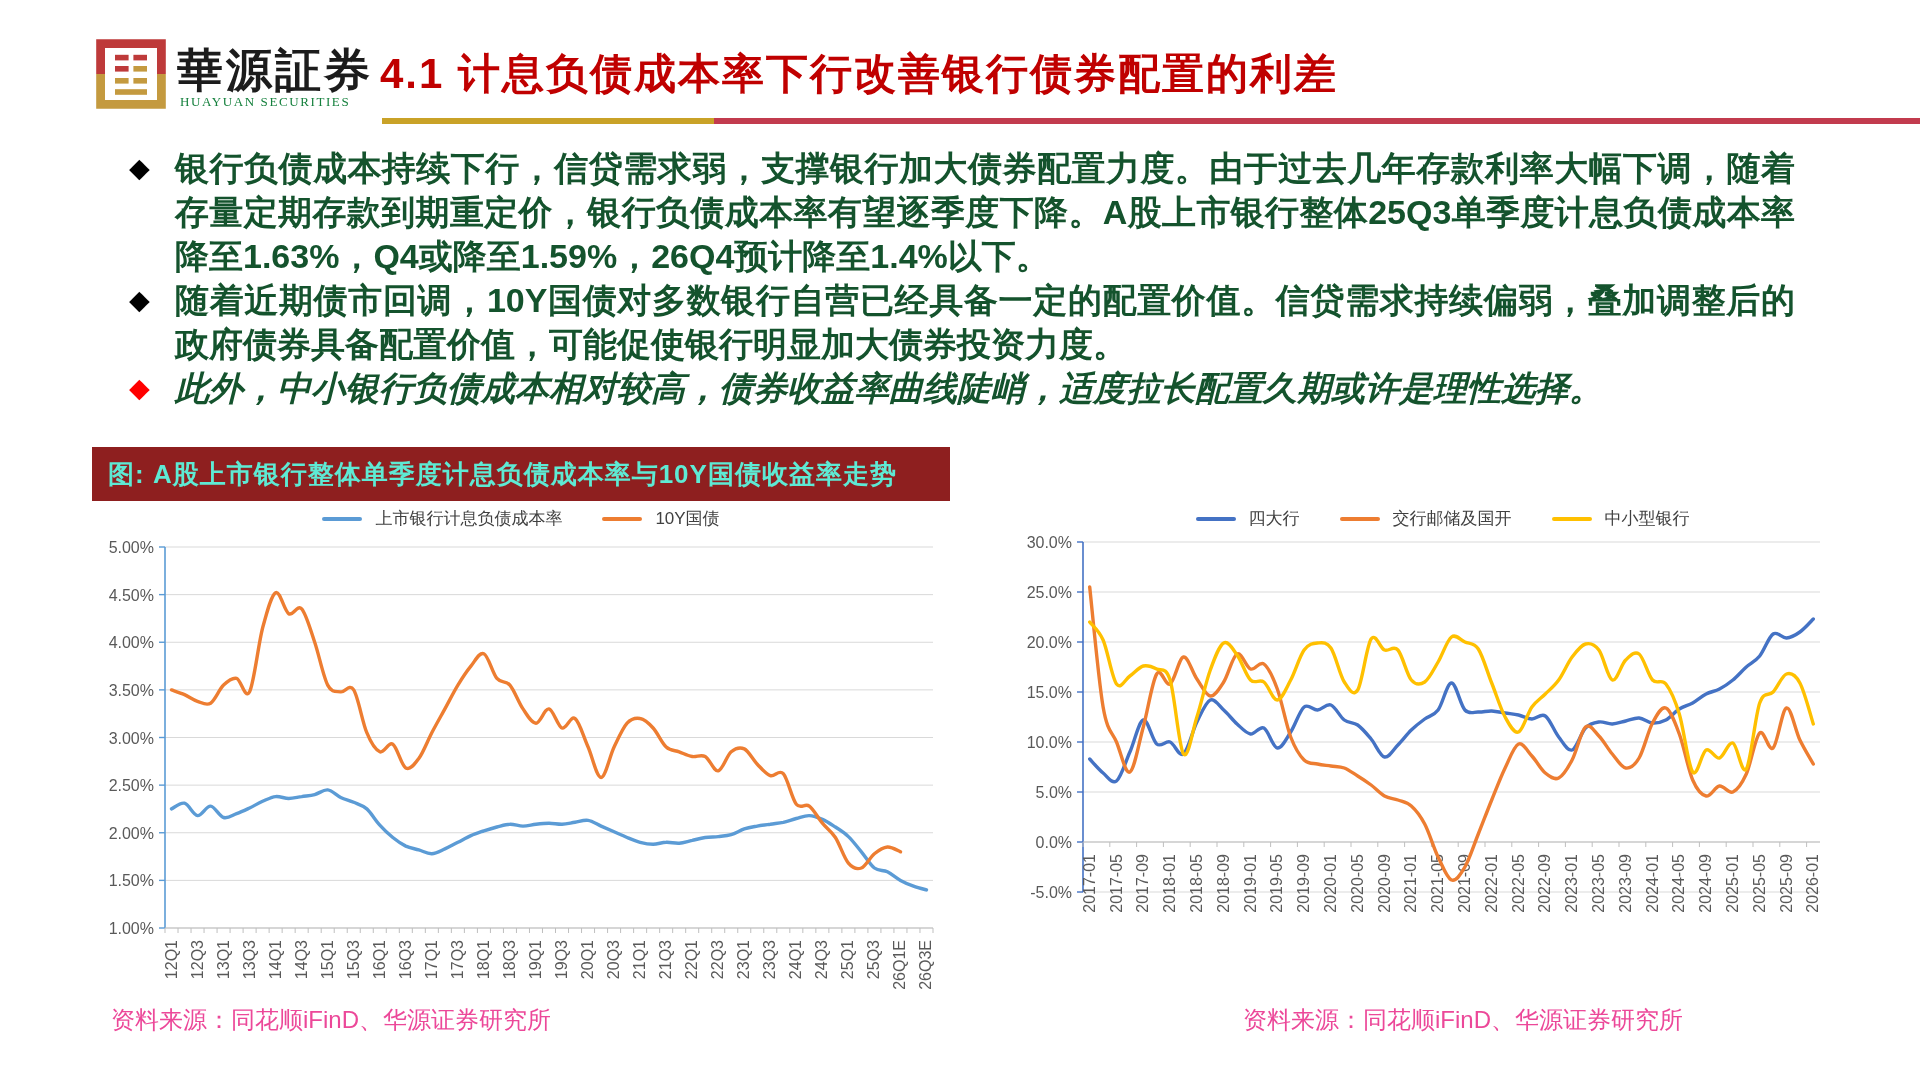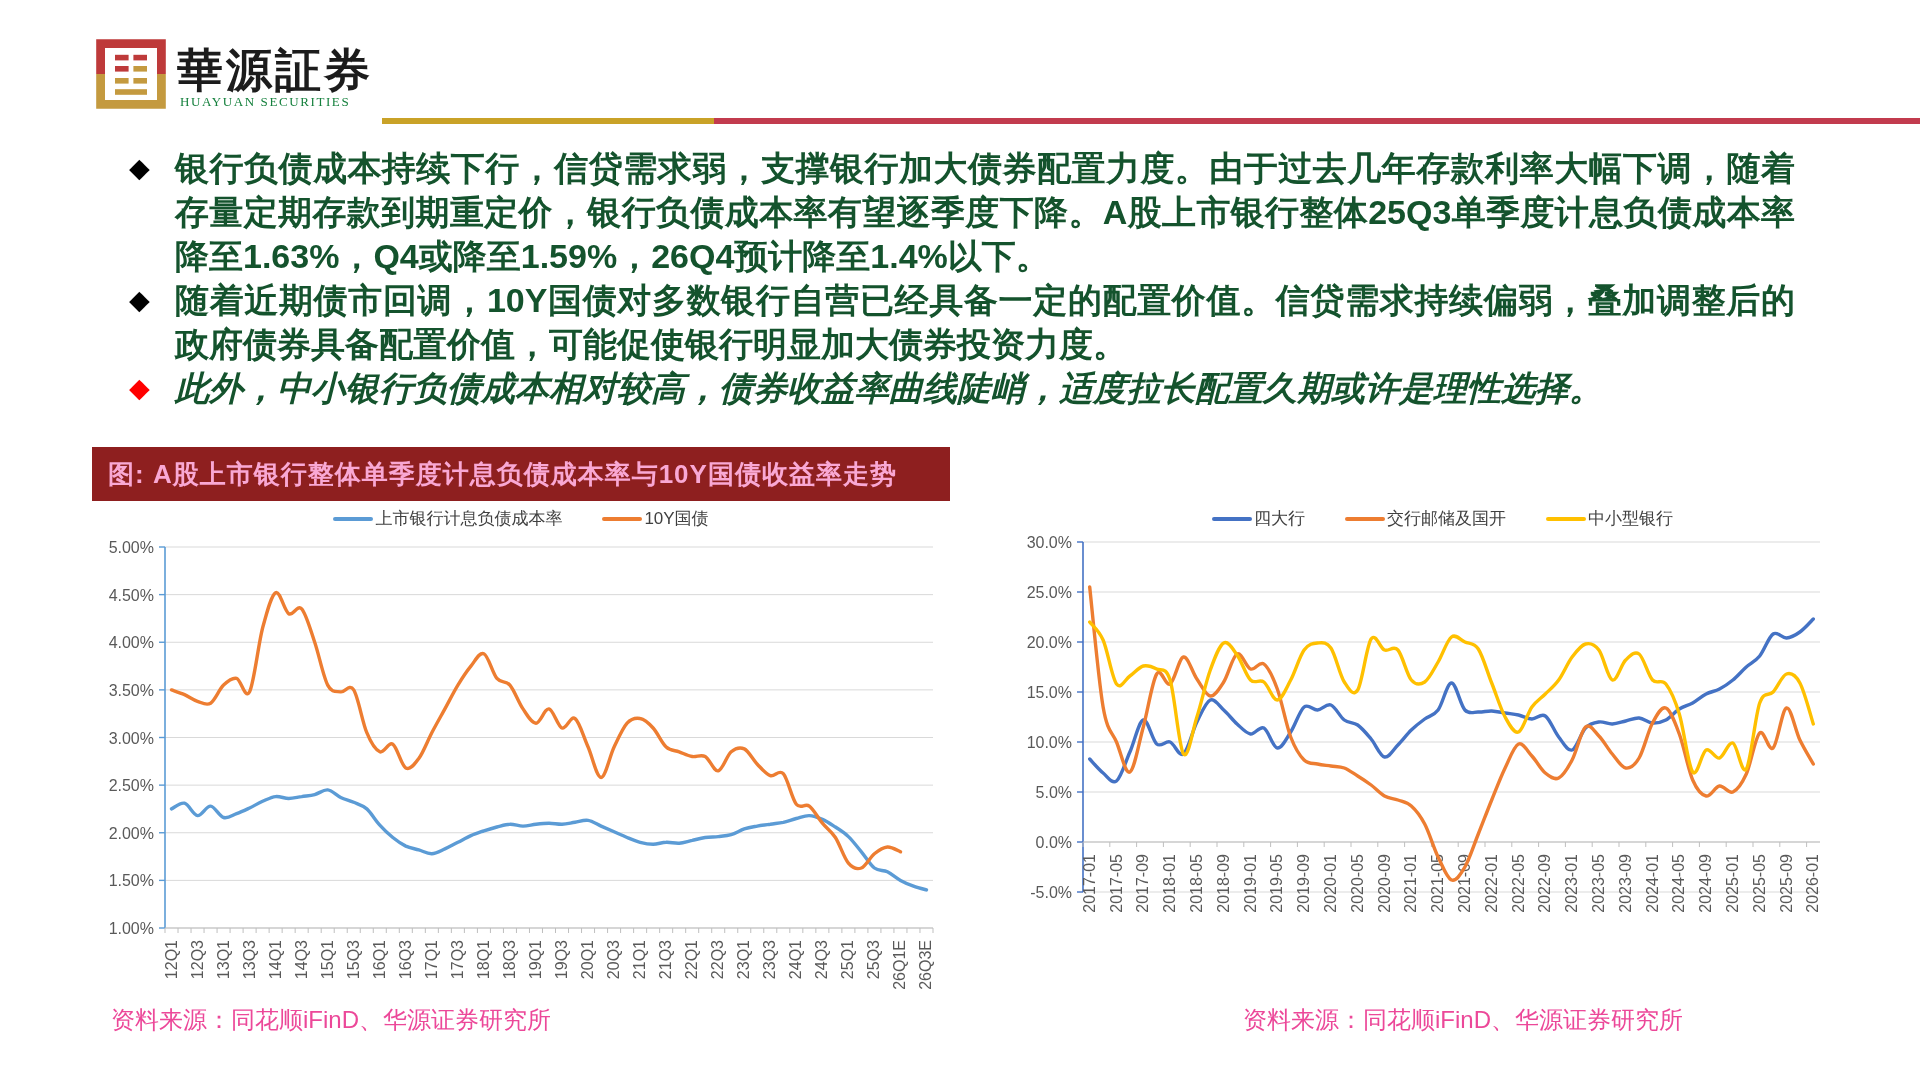--- a/index.html
+++ b/index.html
@@ -21,30 +21,30 @@
   
   .bullets { position:absolute; left:104px; top:146px; width:1680px; }
   .bullet { display:flex; align-items:flex-start; }
   .bullet .marker { flex:0 0 46px; font-size:27px; line-height:44px; color:#000; }
   .bullet .btext { width:1620px; font-size:34px; font-weight:700; line-height:44px; color:#14532d;
                    text-align:justify; }
   .bullet.red-italic .marker { color:#FF0000; }
   .bullet.red-italic .btext { color:#14532d; font-style:italic; }
 
   
-  .banner { position:absolute; top:447px; height:54px; background:#8E1F1F; color:#f9a8d4;
+  .banner { position:absolute; top:447px; height:54px; background:#8E1F1F; color:#5eead4;
             display:flex; align-items:center; padding-left:16px; font-size:26px; font-weight:700;
             letter-spacing:1px; }
   .banner-left { left:67px; width:858px; }
   .banner-right { left:1004px; width:827px; }
 
   .legend { position:absolute; top:507px; display:flex; justify-content:center; gap:40px; }
   .legend-left { left:67px; width:858px; }
   .legend-right { left:1004px; width:827px; }
-  .legend .item { display:flex; align-items:center; gap:2px; }
+  .legend .item { display:flex; align-items:center; gap:13px; }
   .legend .swatch { width:40px; height:4px; border-radius:2px; }
   .legend .ltext { font-size:17px; color:#404040; }
 
   svg.chart { position:absolute; }
   #chart-svg-left { left:60px; top:500px; width:880px; height:505px; }
   #chart-svg-right { left:995px; top:500px; width:870px; height:465px; }
 
   .source { position:absolute; top:1004px; font-size:24px; color:#ec4899; }
   .source-left { left:86px; }
   .source-right { left:1218px; }
@@ -60,20 +60,21 @@
     <rect x="30" y="26" width="17" height="7" fill="#BE3A3A"></rect>
     <rect x="53" y="26" width="17" height="7" fill="#BE3A3A"></rect>
     <rect x="30" y="40" width="17" height="7" fill="#BE3A3A"></rect>
     <rect x="53" y="40" width="17" height="7" fill="#C49A3F"></rect>
     <rect x="30" y="55" width="17" height="7" fill="#C49A3F"></rect>
     <rect x="53" y="55" width="17" height="7" fill="#C49A3F"></rect>
     <rect x="30" y="69" width="40" height="7" fill="#C49A3F"></rect>
   </svg>
   <div class="logo-cn">華源証券</div>
   <div class="logo-en">HUAYUAN SECURITIES</div>
+  <div class="page-title">4.1 计息负债成本率下行改善银行债券配置的利差</div>
   <div class="divider-gold"></div>
   <div class="divider-red"></div>
 
   <div class="bullets">
       <div class="bullet black">
         <span class="marker">◆</span>
         <span class="btext">银行负债成本持续下行，信贷需求弱，支撑银行加大债券配置力度。由于过去几年存款利率大幅下调，随着存量定期存款到期重定价，银行负债成本率有望逐季度下降。A股上市银行整体25Q3单季度计息负债成本率降至1.63%，Q4或降至1.59%，26Q4预计降至1.4%以下。</span>
       </div>
       <div class="bullet black">
         <span class="marker">◆</span>

